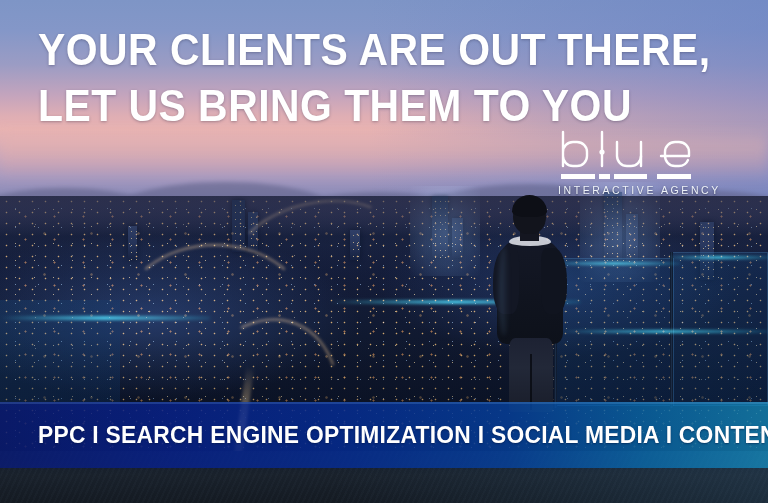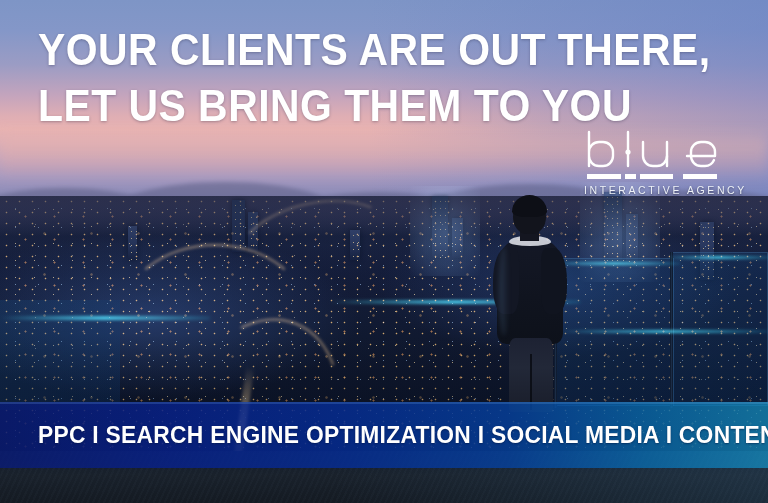--- a/index.html
+++ b/index.html
@@ -252,21 +252,21 @@
     line-height:56px;
     letter-spacing:0.5px;
     transform:scaleX(0.93);
     transform-origin:left top;
     text-shadow:0 1px 3px rgba(40,40,70,0.35);
     white-space:nowrap;
   }
   .headline .hl-line { display:block; }
 
   
-  .logo { position:absolute; left:583px; top:130px; width:150px; height:62px; }
+  .logo { position:absolute; left:557px; top:130px; width:150px; height:62px; }
   .logo-word {
     position:absolute; left:0; top:0; width:150px; height:44px;
   }
   .logo-underbars { position:absolute; left:0; top:44px; width:150px; height:8px; }
   .ubar { position:absolute; top:0; height:5px; background:#ffffff; }
   .logo-tag {
     position:absolute; left:1px; top:54px;
     color:#eef2f8;
     font-family:"Liberation Sans", sans-serif;
     font-weight:400;

